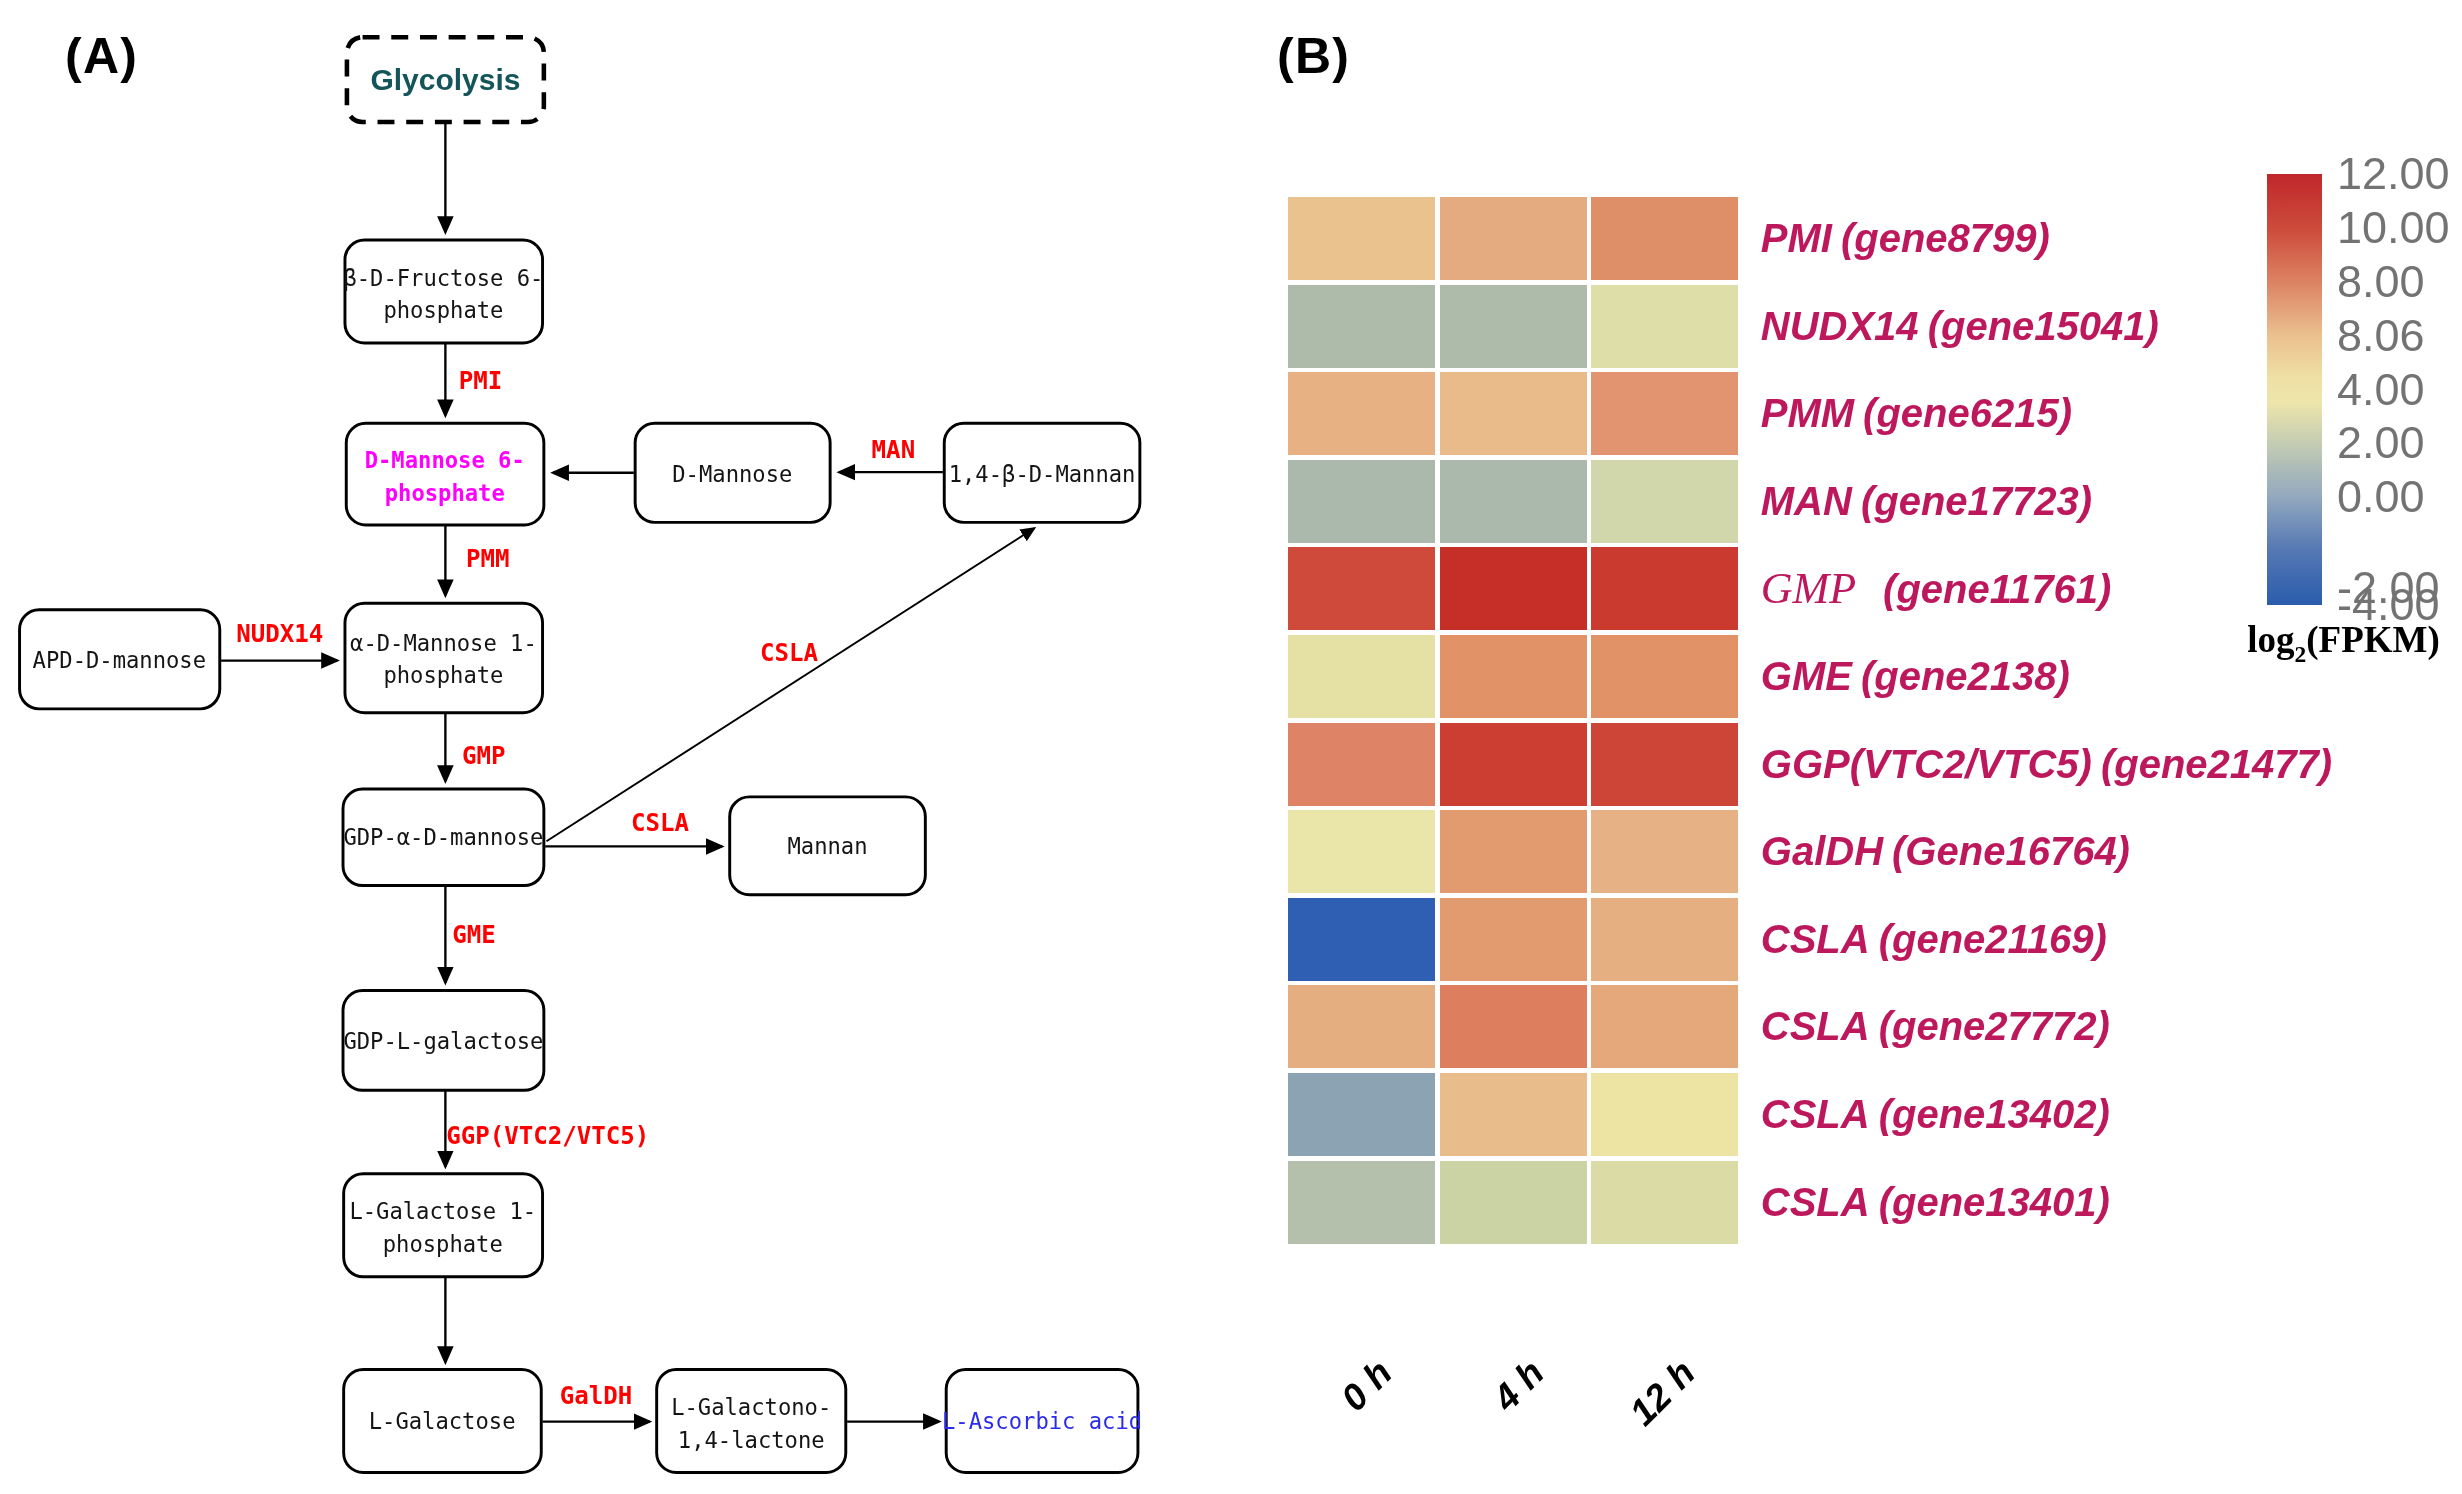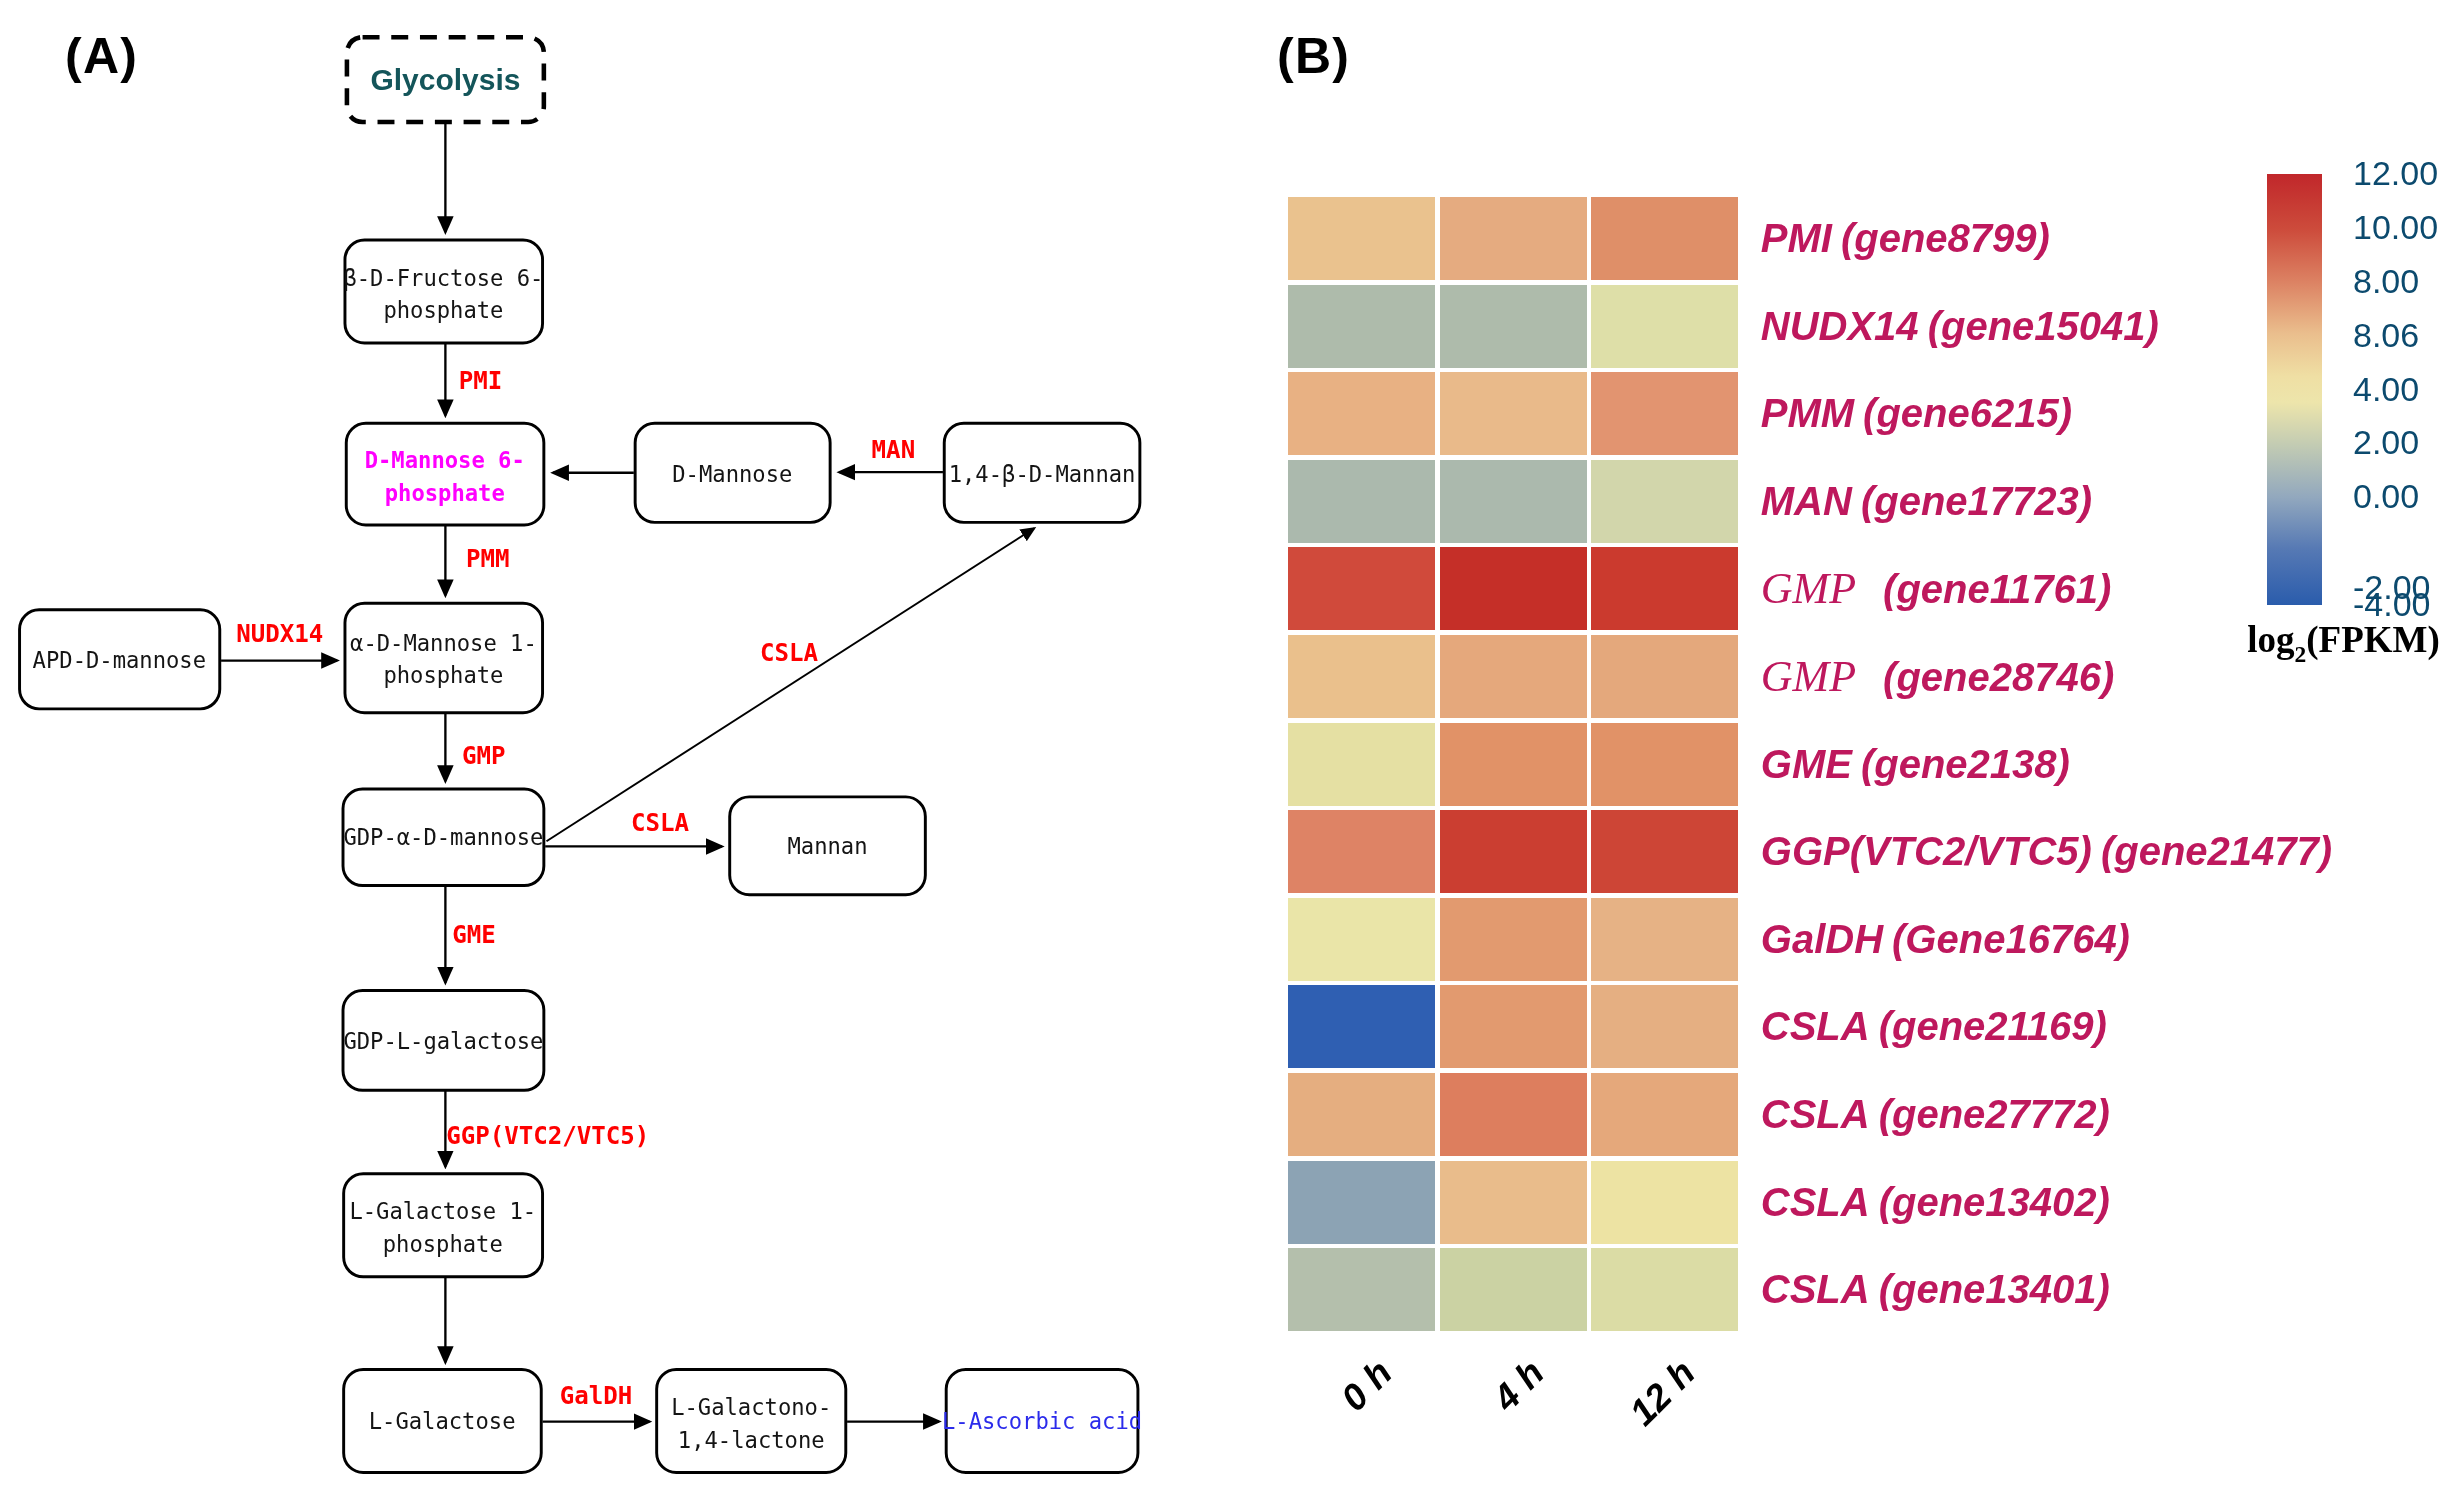--- a/index.html
+++ b/index.html
@@ -22,21 +22,21 @@
   .hm-label{margin-left:18px;white-space:nowrap;font-style:italic;font-weight:700;font-size:40px;color:#be185d;}
   .gname.serif{font-family:"Liberation Serif","DejaVu Serif",serif;font-weight:500;font-size:44px;}
   .gid{margin-left:9px;}
   .gid.wide{margin-left:27px;}
   .xlabs{position:absolute;left:0;top:0;}
   .xlab{position:absolute;top:1352px;width:98px;text-align:right;font-size:37px;font-weight:700;font-style:italic;color:#000;transform:rotate(-45deg);transform-origin:100% 0;white-space:nowrap;}
   
   .cbar{position:absolute;left:2267px;top:174px;}
   .cbar-grad{width:55px;height:431px;}
   .cbar-ticks{position:absolute;left:70px;top:0;width:150px;height:431px;}
-  .cbar-tick{position:absolute;left:16px;font-size:34px;color:#0c4a6e;line-height:39px;white-space:nowrap;}
+  .cbar-tick{position:absolute;left:0;font-size:45px;color:#737373;line-height:39px;white-space:nowrap;}
   .cbar-label{position:absolute;left:2223px;top:618px;width:241px;text-align:center;font-family:"Liberation Serif","DejaVu Serif",serif;font-weight:700;font-size:37px;color:#000;white-space:nowrap;}
   .cbar-label .sub{font-size:23.5px;vertical-align:-10.4px;}
 </style>
 </head>
 <body>
 
 <div class="panel-label" style="left:65px;top:27px;">(A)</div>
 <div class="panel-label" style="left:1277px;top:27px;">(B)</div>
 
 <svg width="1239" height="1494" viewBox="0 0 1900 2291" style="position:absolute;left:0;top:0;">
@@ -145,26 +145,20 @@
       <div class="hm-cell" style="background: rgb(210, 214, 171);"></div>
       <div class="hm-label"><span class="gname">MAN</span><span class="gid">(gene17723)</span></div>
     </div>
     <div class="hm-row">
       <div class="hm-cell" style="background: rgb(208, 74, 59);"></div>
       <div class="hm-cell" style="background: rgb(197, 47, 40);"></div>
       <div class="hm-cell" style="background: rgb(203, 58, 46);"></div>
       <div class="hm-label"><span class="gname serif">GMP</span><span class="gid wide">(gene11761)</span></div>
     </div>
     <div class="hm-row">
-      <div class="hm-cell" style="background: rgb(234, 192, 140);"></div>
-      <div class="hm-cell" style="background: rgb(229, 168, 124);"></div>
-      <div class="hm-cell" style="background: rgb(228, 168, 124);"></div>
-      <div class="hm-label"><span class="gname serif">GMP</span><span class="gid wide">(gene28746)</span></div>
-    </div>
-    <div class="hm-row">
       <div class="hm-cell" style="background: rgb(229, 224, 163);"></div>
       <div class="hm-cell" style="background: rgb(225, 146, 103);"></div>
       <div class="hm-cell" style="background: rgb(225, 146, 103);"></div>
       <div class="hm-label"><span class="gname">GME</span><span class="gid">(gene2138)</span></div>
     </div>
     <div class="hm-row">
       <div class="hm-cell" style="background: rgb(222, 131, 101);"></div>
       <div class="hm-cell" style="background: rgb(203, 62, 49);"></div>
       <div class="hm-cell" style="background: rgb(205, 69, 54);"></div>
       <div class="hm-label"><span class="gname">GGP(VTC2/VTC5)</span><span class="gid">(gene21477)</span></div>

